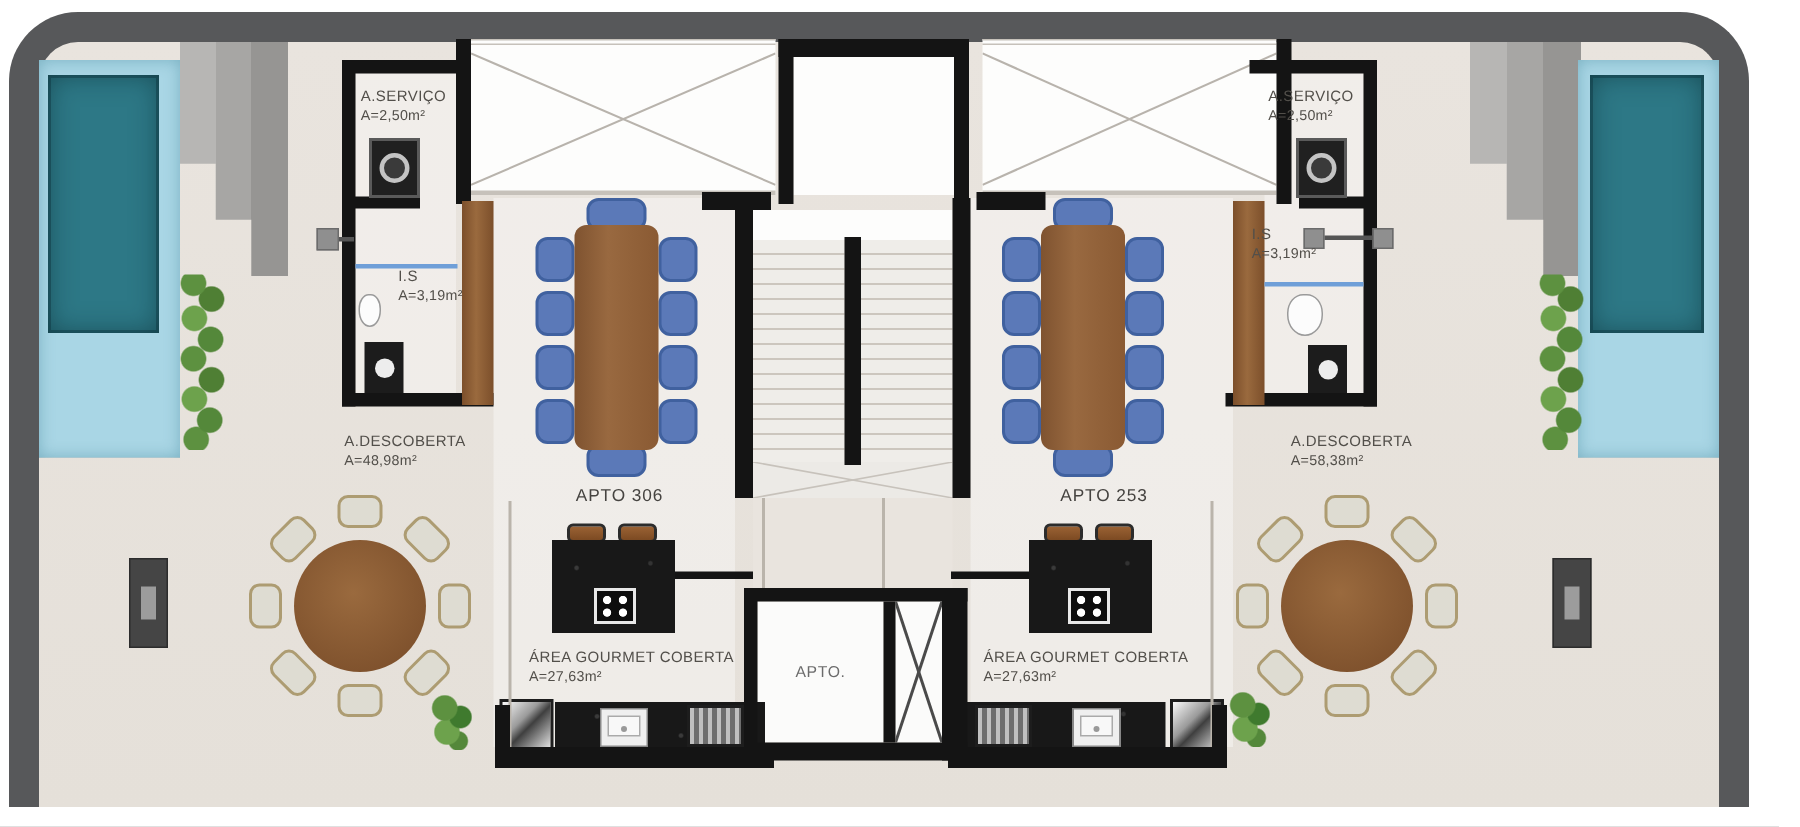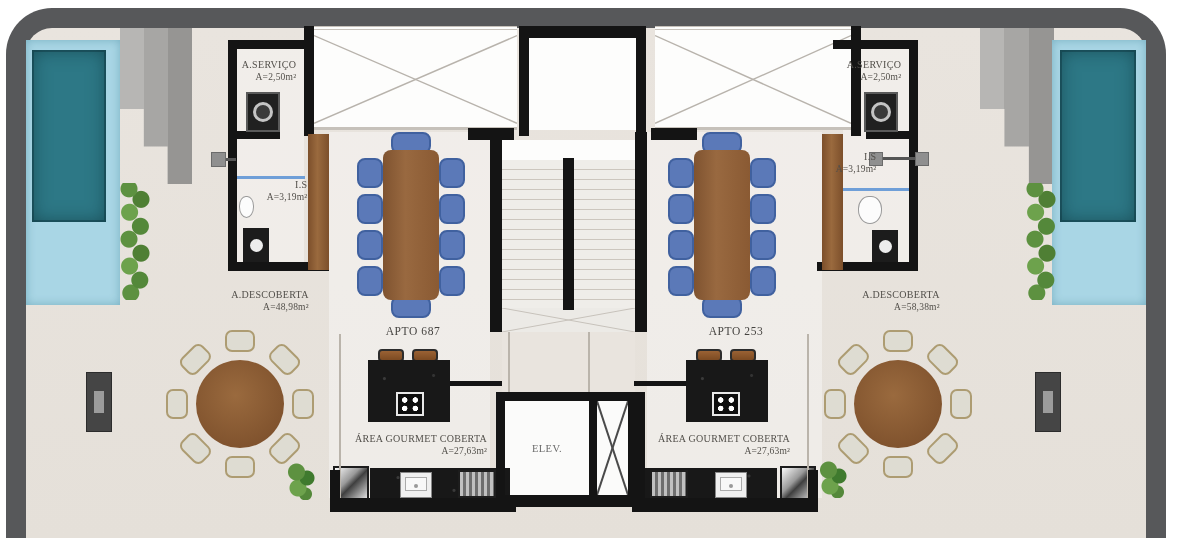--- a/index.html
+++ b/index.html
@@ -66,22 +66,22 @@
   .washer .drum{position:absolute;left:50%;top:50%;width:20px;height:20px;margin:-10px;border-radius:50%;
                 border:3px solid #c4c4c4;background:#3a3a3a;box-sizing:border-box;}
   .toilet{background:#fcfcfc;border:1.5px solid #9a9a9a;border-radius:45% 45% 50% 50%;box-sizing:border-box;z-index:7;}
   .fixture-dark{background:#1c1c1c;z-index:7;}
   .fixture-dark .bowl{position:absolute;left:50%;top:50%;width:13px;height:13px;margin:-6.5px;border-radius:50%;background:#ededed;}
   .tv-panel{background:#454545;border:1px solid #2c2c2c;box-sizing:border-box;z-index:4;}
   .tv-panel .screen{position:absolute;left:50%;top:50%;width:10px;height:22px;margin:-11px 0 0 -5px;background:#9c9c9c;}
   .marker{background:#8f8f8f;border:1px solid #6b6b6b;box-sizing:border-box;z-index:7;}
   .marker-line{background:#555;z-index:7;}
   
-  .lbl{position:absolute;z-index:9;text-align:right;transform:translateX(-50%);white-space:nowrap;
-       color:#524f4a;font-size:10px;line-height:13px;letter-spacing:.3px;font-family:Liberation Serif, serif;}
+  .lbl{position:absolute;z-index:9;text-align:left;transform:translateX(-50%);white-space:nowrap;
+       color:#524f4a;font-size:10px;line-height:13px;letter-spacing:.3px;}
   .lbl .area{font-size:9.5px;letter-spacing:.2px;}
   .lbl-apto{font-size:11.5px;color:#454340;letter-spacing:.6px;}
   .lbl-elev{font-size:10.5px;color:#6b6b6b;letter-spacing:.4px;}
 </style>
 </head>
 <body>
 
 <div class="canvas">
 
   <div class="abs building"></div>
@@ -180,21 +180,21 @@
   <div class="abs elev-room" style="left:505px;top:401px;width:84px;height:94px;"></div>
   <div class="abs wall" style="left:589px;top:401px;width:8px;height:94px;"></div>
   <div class="abs shaft" style="left:597px;top:401px;width:31px;height:94px;">
     <svg viewBox="0 0 31 94" preserveAspectRatio="none">
         <line x1="0" y1="0" x2="31" y2="94" stroke="#4a4a4a" stroke-width="2"></line>
         <line x1="31" y1="0" x2="0" y2="94" stroke="#4a4a4a" stroke-width="2"></line>
       </svg>
   </div>
   <div class="abs wall" style="left:628px;top:392px;width:17px;height:115px;"></div>
   <div class="abs wall" style="left:496px;top:495px;width:149px;height:12px;"></div>
-  <div class="lbl lbl-elev" style="left:547px;top:442px;">ELEV.</div>
+  <div class="lbl lbl-elev" style="left:547px;top:442px;">APTO.</div>
 
   <div class="abs overlay" style="left:329px;top:132px;width:161px;height:366px;"></div>
 
   <div class="abs table-wood" style="left:383px;top:150px;width:56px;height:150px;"></div>
   <div class="dchair" style="left:391px;top:132px;width:40px;height:22px;"></div>
   <div class="dchair" style="left:391px;top:296px;width:40px;height:22px;"></div>
   <div class="dchair" style="left:357px;top:158px;width:26px;height:30px;"></div>
   <div class="dchair" style="left:357px;top:194px;width:26px;height:30px;"></div>
   <div class="dchair" style="left:357px;top:230px;width:26px;height:30px;"></div>
   <div class="dchair" style="left:357px;top:266px;width:26px;height:30px;"></div>
@@ -279,21 +279,21 @@
     <div class="area">A=2,50m²</div>
   </div>
   <div class="lbl" style="left:287px;top:178px;">
     <div>I.S</div>
     <div class="area">A=3,19m²</div>
   </div>
   <div class="lbl" style="left:270px;top:288px;">
     <div>A.DESCOBERTA</div>
     <div class="area">A=48,98m²</div>
   </div>
-  <div class="lbl lbl-apto" style="left:413px;top:325px;">APTO 687</div>
+  <div class="lbl lbl-apto" style="left:413px;top:325px;">APTO 306</div>
   <div class="lbl" style="left:421px;top:432px;">
     <div>ÁREA GOURMET COBERTA</div>
     <div class="area">A=27,63m²</div>
   </div>
 
   <div class="lbl" style="left:874px;top:58px;">
     <div>A.SERVIÇO</div>
     <div class="area">A=2,50m²</div>
   </div>
   <div class="lbl" style="left:856px;top:150px;">

